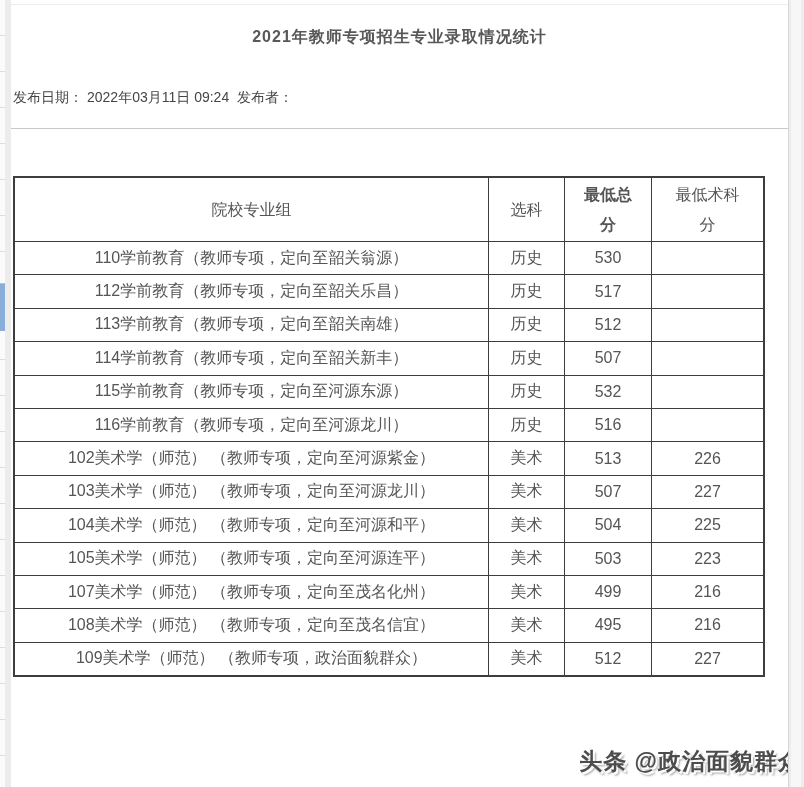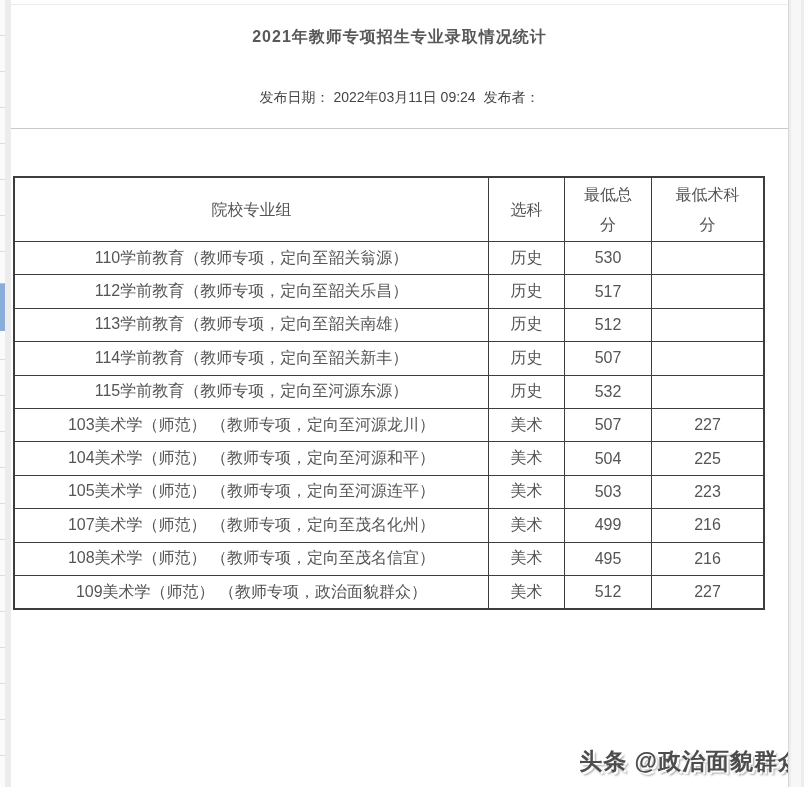--- a/index.html
+++ b/index.html
@@ -37,21 +37,21 @@
     background: #ececec;
   }
   .page-title {
     position: absolute; left: 0; top: 27px; width: 777px;
     text-align: center;
     font-size: 16px; font-weight: bold; letter-spacing: 1px;
     color: #585858;
   }
   .publish-line {
     position: absolute; left: 0; top: 89px; width: 777px;
-    text-align: center;
+    text-align: left;
     font-size: 14px; color: #454545;
   }
   .publish-line span { margin: 0 2px; }
   .card-divider {
     position: absolute; left: 0; top: 128px; width: 777px; height: 1px;
     background: #c9c9c9;
   }
 
   table.stats {
     position: absolute; left: 14px; top: 177px;
@@ -68,21 +68,21 @@
     font-size: 16px;
     font-weight: normal;
     color: #555;
     overflow: hidden;
     padding: 0;
   }
   .stats thead tr { height: 64px; }
   .stats tbody tr { height: 33.4px; }
   .stats { outline: 1px solid #3d3d3d; }
   .hdr-wrap { display: inline-block; line-height: 30px; }
-  .hdr-total  { width: 52px; }
+  .hdr-total  { width: 52px; font-weight: bold; }
   .hdr-skill  { width: 68px; }
 
   .watermark {
     position: absolute; right: 2px; top: 746px;
     font-size: 23px; font-weight: bold; letter-spacing: 1px;
     color: #4c4c4c;
     text-shadow: 2px 2px 0 rgba(255,255,255,0.95), 3px 3px 2px rgba(90,90,90,0.55);
     white-space: nowrap;
   }
 
@@ -155,20 +155,32 @@
     <td>507</td>
     <td></td>
   </tr>
       <tr>
     <td>115学前教育（教师专项，定向至河源东源）</td>
     <td>历史</td>
     <td>532</td>
     <td></td>
   </tr>
       <tr>
+    <td>116学前教育（教师专项，定向至河源龙川）</td>
+    <td>历史</td>
+    <td>516</td>
+    <td></td>
+  </tr>
+      <tr>
+    <td>102美术学（师范） （教师专项，定向至河源紫金）</td>
+    <td>美术</td>
+    <td>513</td>
+    <td>226</td>
+  </tr>
+      <tr>
     <td>103美术学（师范） （教师专项，定向至河源龙川）</td>
     <td>美术</td>
     <td>507</td>
     <td>227</td>
   </tr>
       <tr>
     <td>104美术学（师范） （教师专项，定向至河源和平）</td>
     <td>美术</td>
     <td>504</td>
     <td>225</td>

